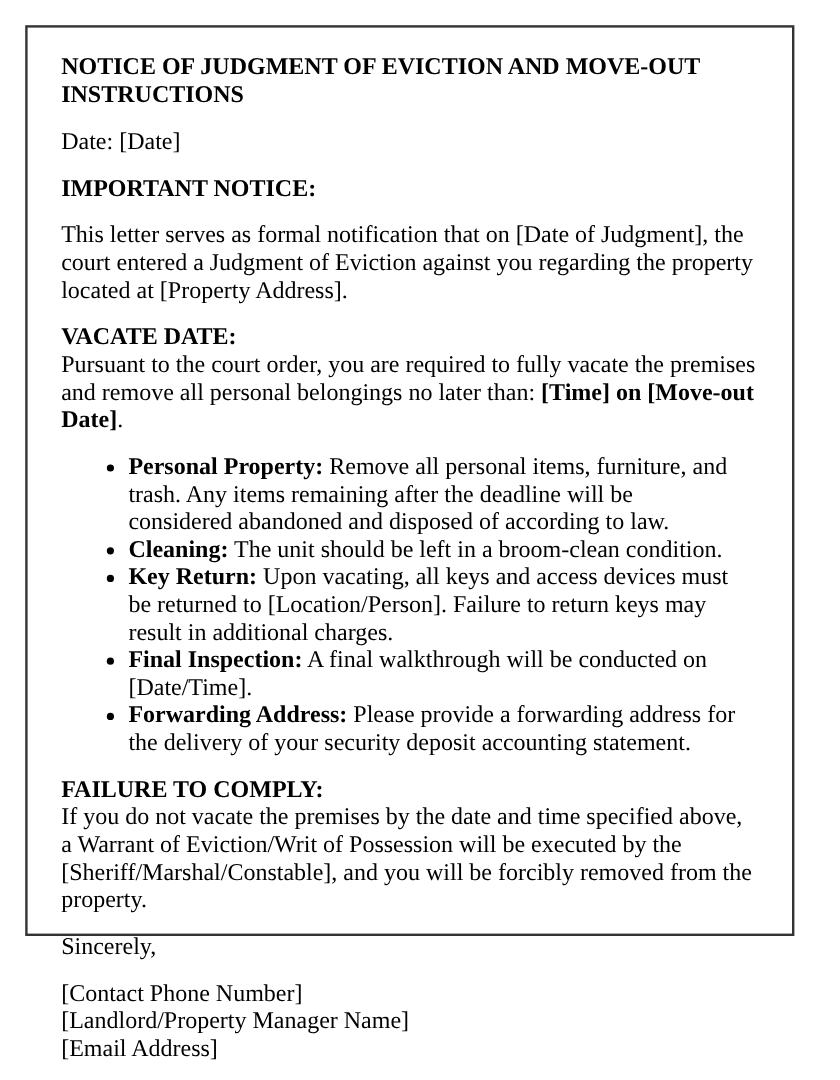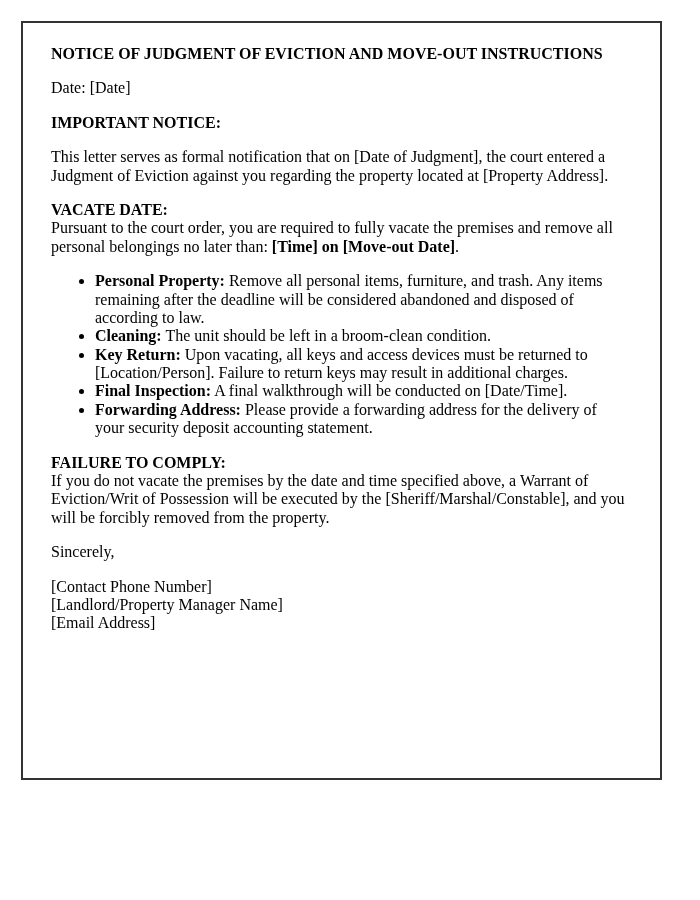--- a/index.html
+++ b/index.html
@@ -22,39 +22,39 @@
   .letter {
     position: absolute;
     left: 21px;
     top: 21px;
     width: 641px;
     height: 759px;
     box-sizing: border-box;
     border: 2px solid #333333;
     padding: 22px 28px 16px 28px;
     background: #ffffff;
-    font-size: 16px;
+    font-size: 20px;
     line-height: 1.15;
   }
   .letter p {
     margin: 16px 0;
   }
   .letter p.title {
     margin-top: 0;
     font-weight: bold;
   }
   .heading {
     font-weight: bold;
     margin-top: 32px;
   }
   b, .bold {
     font-weight: bold;
   }
   ul.moveout-list {
-    margin: 16px 4px;
+    margin: 16px 16px;
     padding-left: 40px;
   }
   ul.moveout-list li {
     margin: 0;
     padding: 0;
   }
   .sig-line {
     display: block;
   }
 </style>

